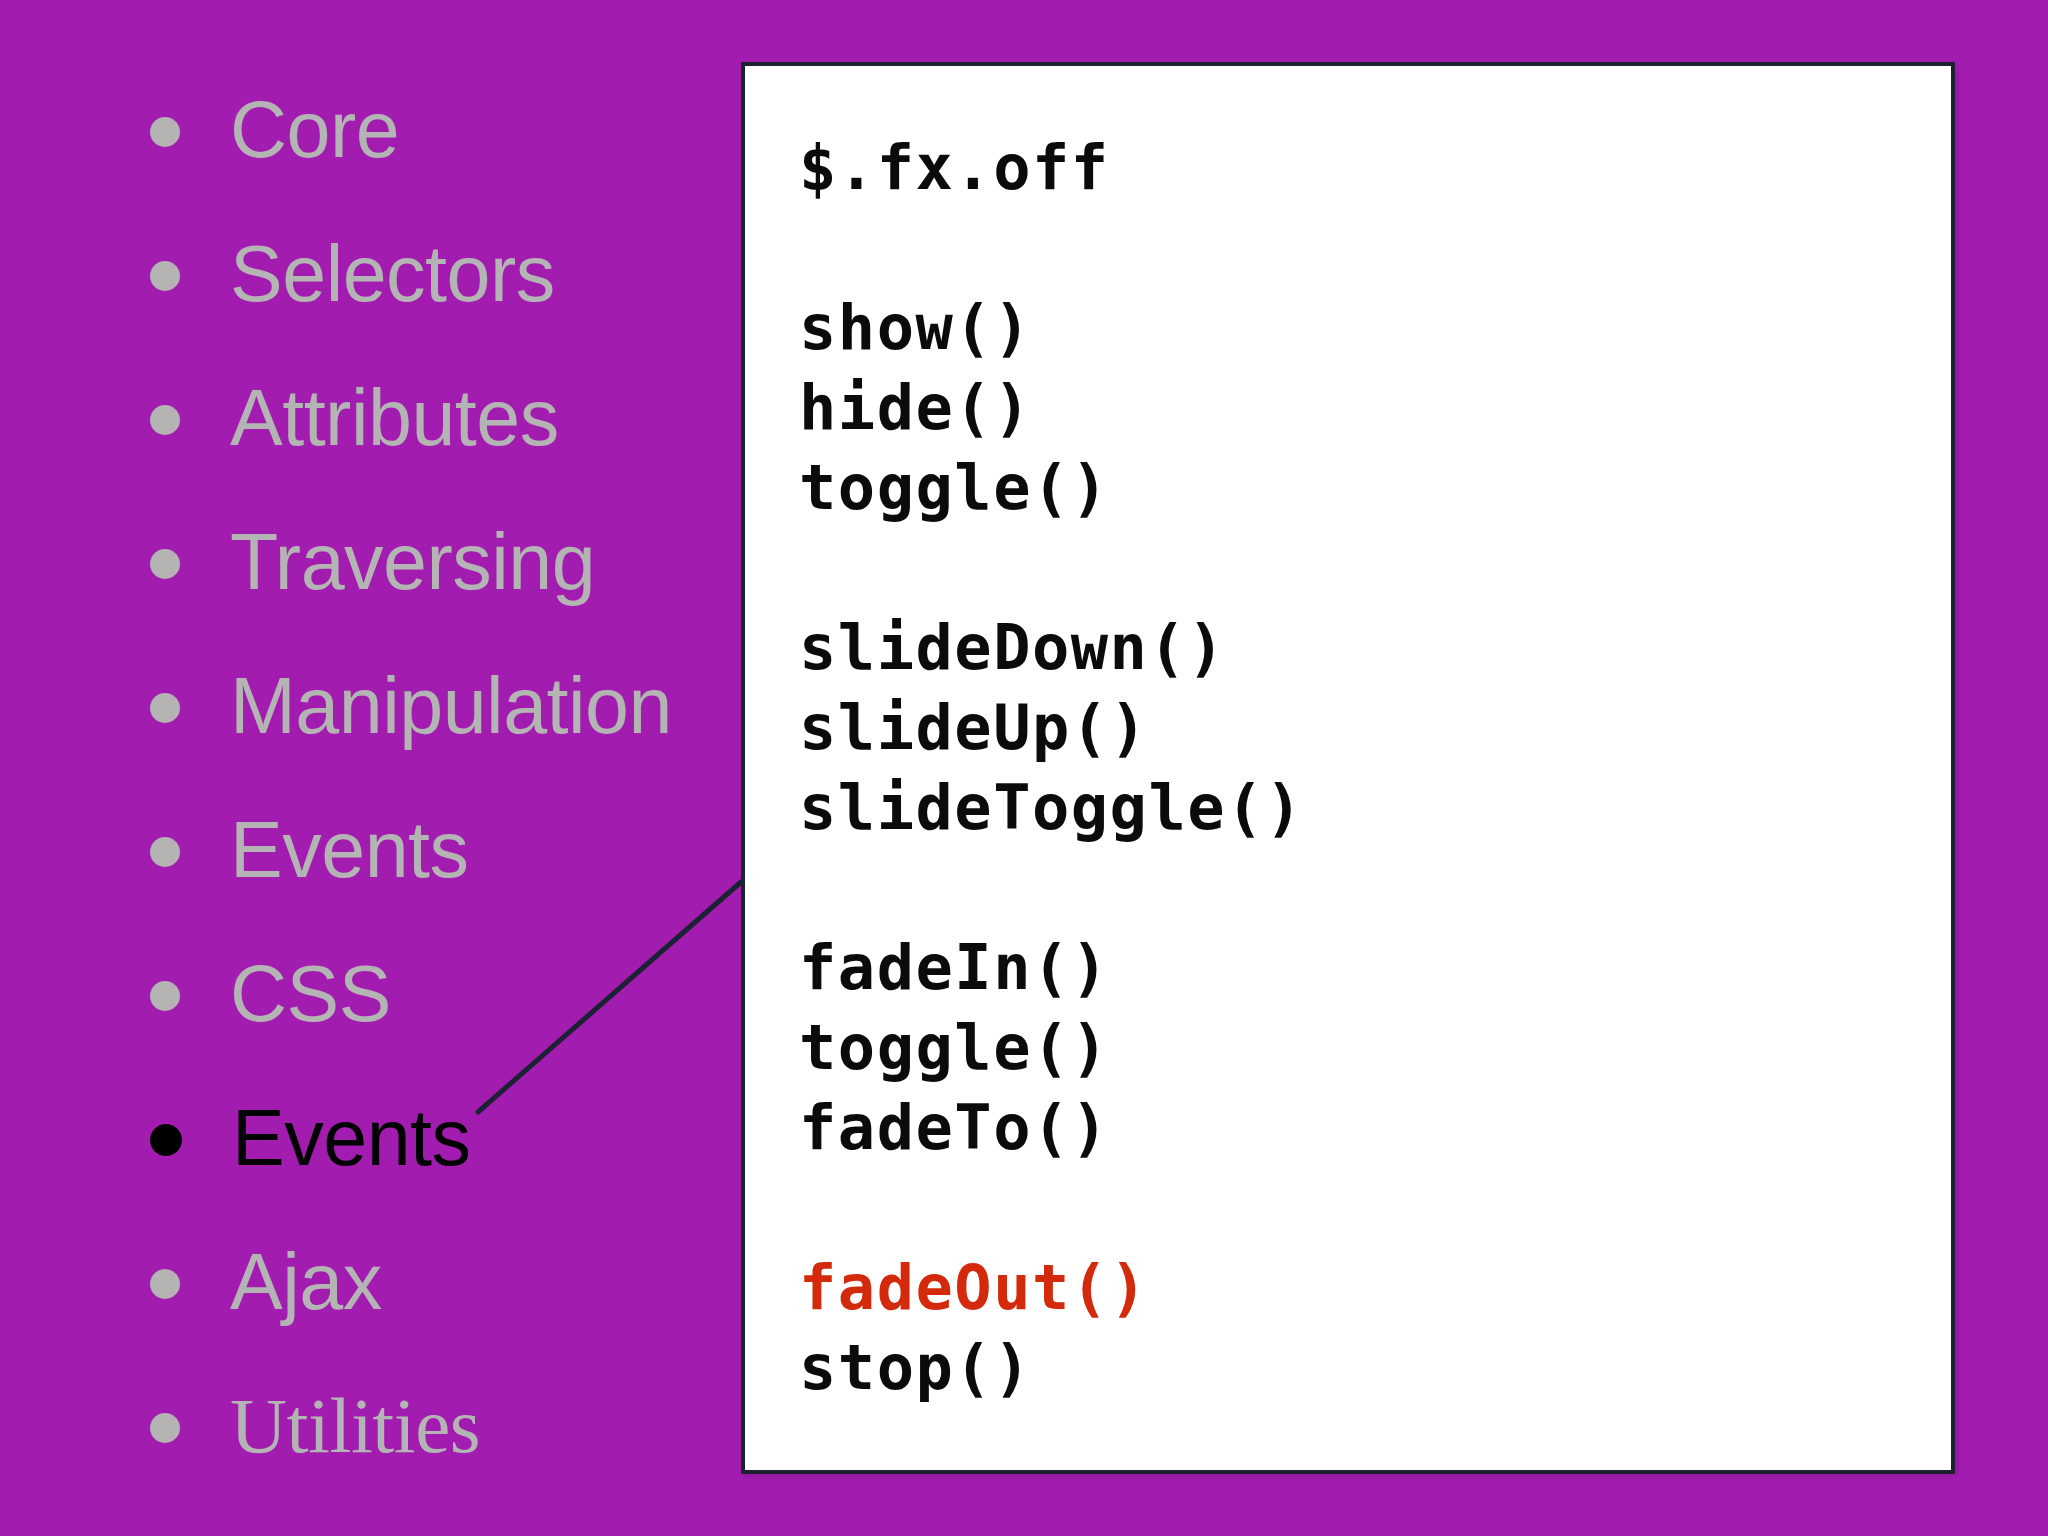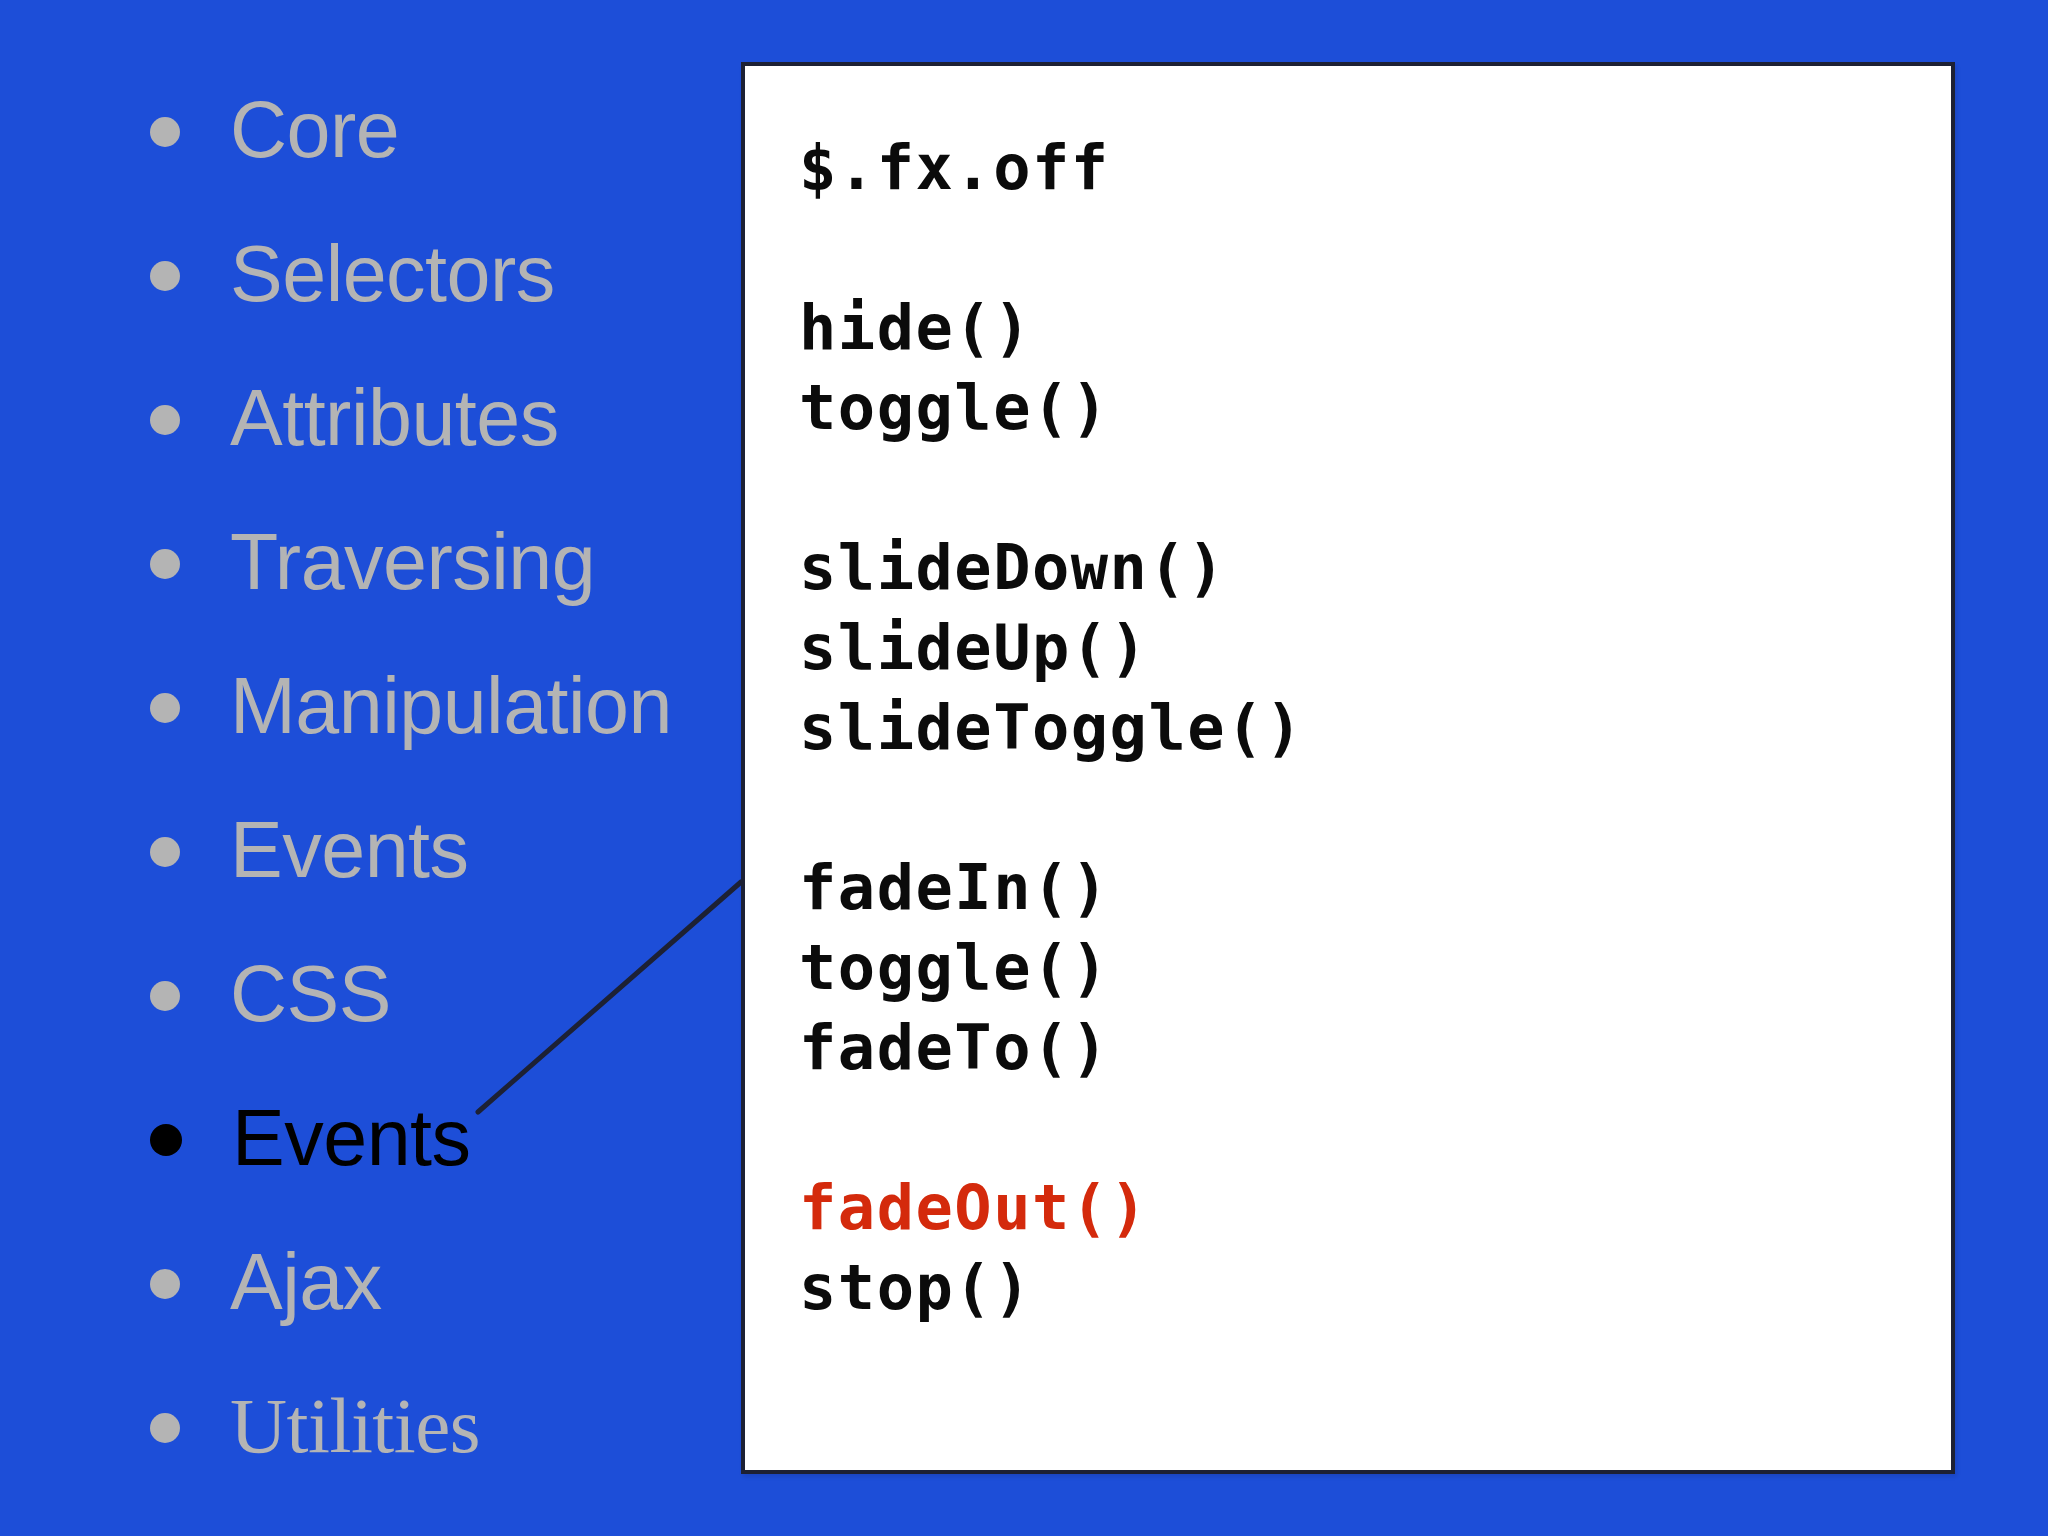--- a/index.html
+++ b/index.html
@@ -116,21 +116,21 @@
   .code-line.blank {
     height: 80px;
   }
   .code-line.accent {
     color: #d42a0c;
   }
 </style>
 </head>
 <body style="background: rgb(253, 253, 253);">
 
-<div id="slide" style="background: #1d4ed8;">
+<div id="slide" style="background: #a21caf;">
 
   <div id="outline">
       <div class="outline-item">
         <span class="bullet" style="background: rgb(180, 180, 180);"></span>
         <span class="outline-label" style="color: rgb(180, 180, 180);">Core</span>
       </div>
       <div class="outline-item">
         <span class="bullet" style="background: rgb(180, 180, 180);"></span>
         <span class="outline-label" style="color: rgb(180, 180, 180);">Selectors</span>
       </div>
@@ -169,20 +169,21 @@
     </div>
 
   <svg id="connector" viewBox="0 0 2048 1536" width="2048" height="1536" xmlns="http://www.w3.org/2000/svg">
     <line id="connector-line-seg" x1="478" y1="1112" x2="741" y2="882" stroke="#1d2134" stroke-width="5" stroke-linecap="round"></line>
   </svg>
 
   <div id="code-panel" style="border-color: rgb(29, 33, 52); background: rgb(255, 255, 255);">
     <ul id="code-list">
         <li class="code-line">$.fx.off</li>
         <li class="code-line blank"></li>
+        <li class="code-line">show()</li>
         <li class="code-line">hide()</li>
         <li class="code-line">toggle()</li>
         <li class="code-line blank"></li>
         <li class="code-line">slideDown()</li>
         <li class="code-line">slideUp()</li>
         <li class="code-line">slideToggle()</li>
         <li class="code-line blank"></li>
         <li class="code-line">fadeIn()</li>
         <li class="code-line">toggle()</li>
         <li class="code-line">fadeTo()</li>

